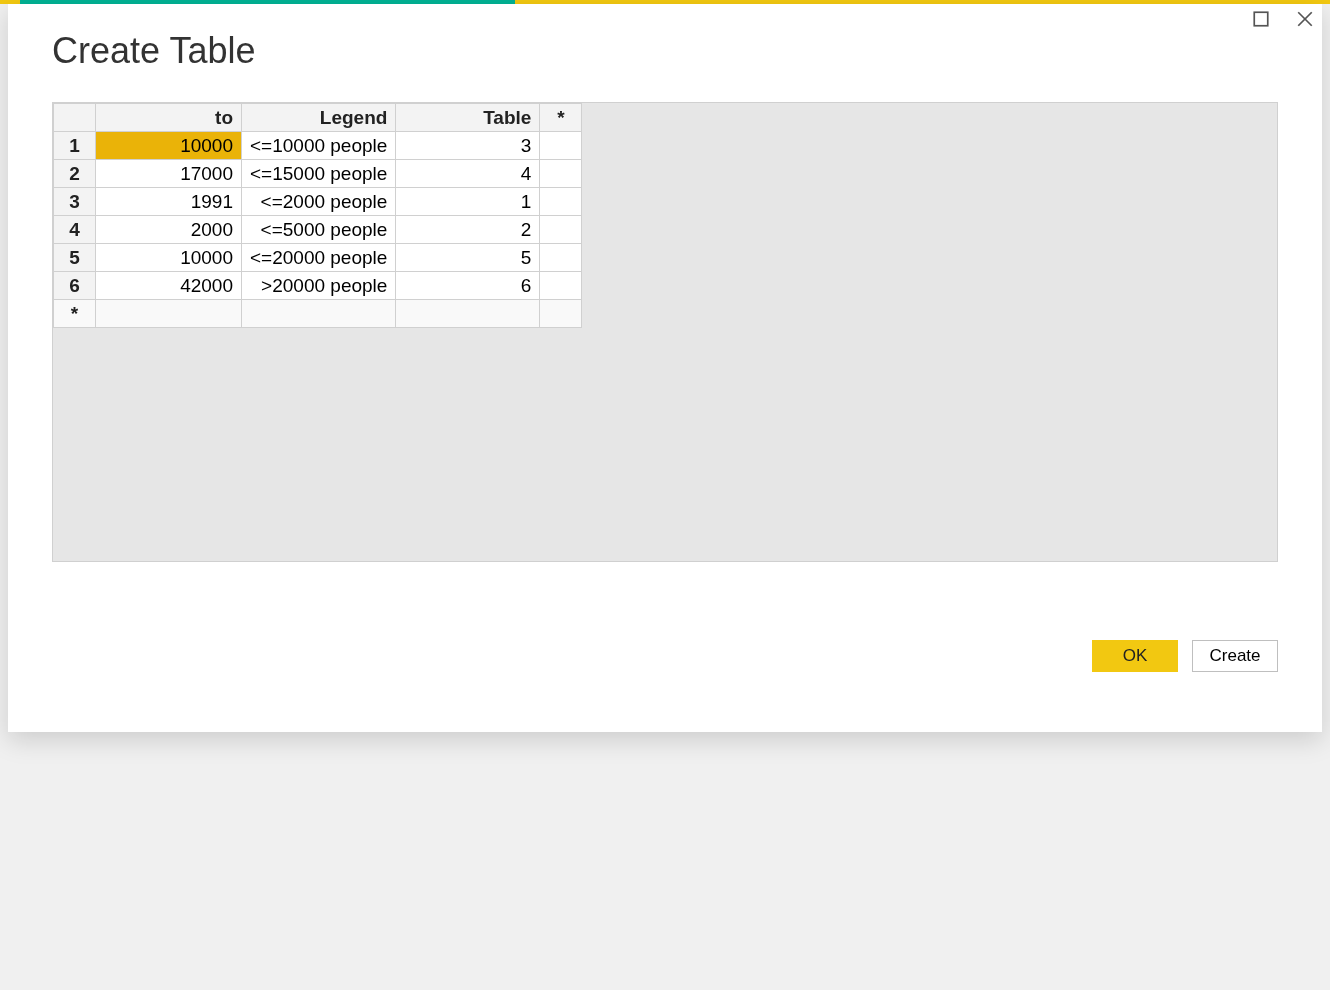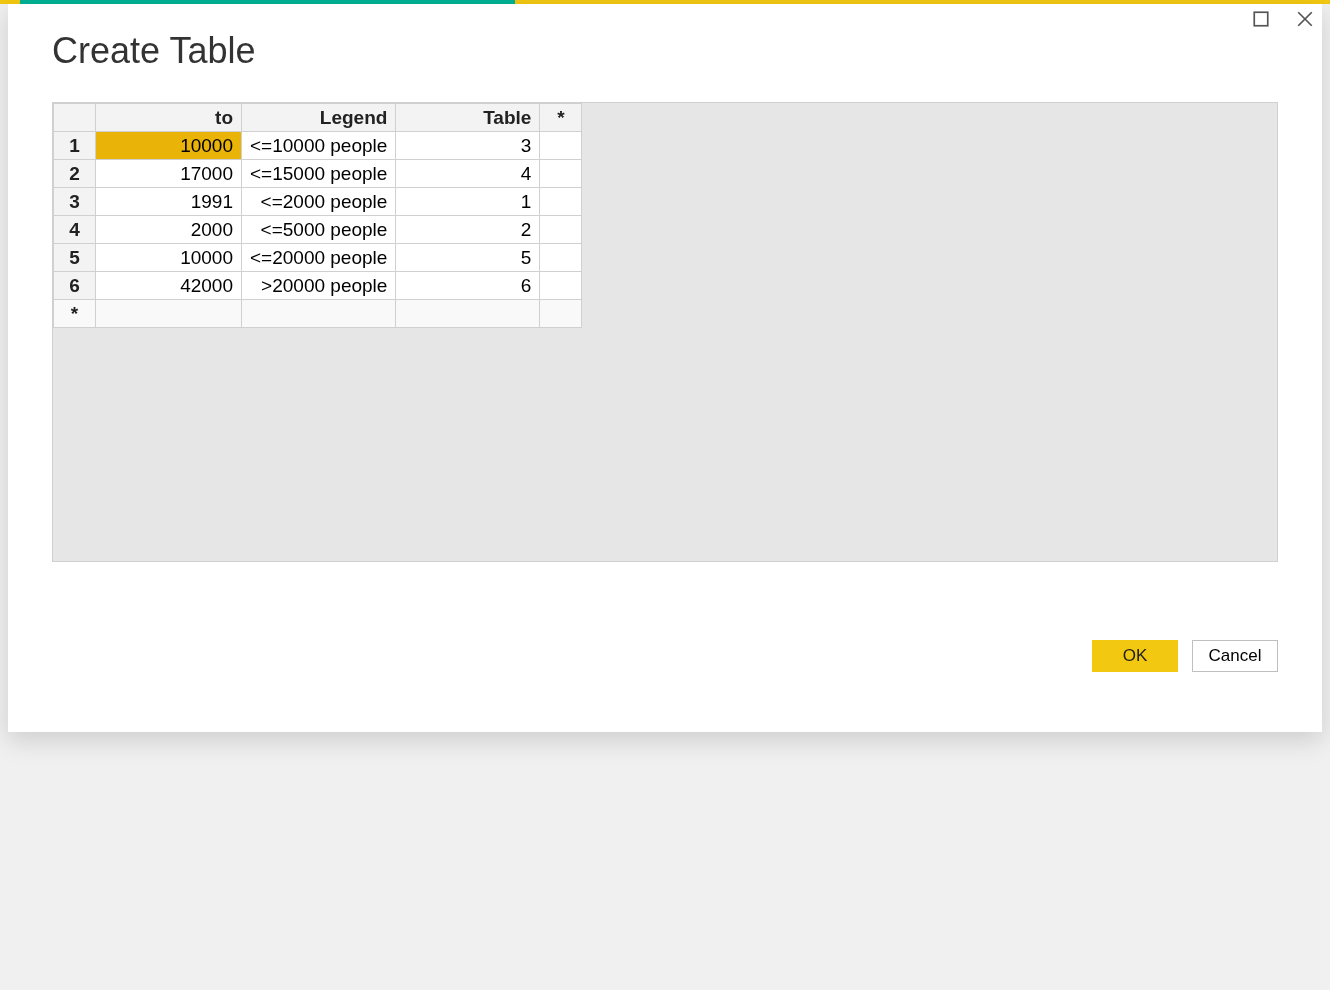--- a/index.html
+++ b/index.html
@@ -224,17 +224,17 @@
               <td class="col-legend"></td>
               <td class="col-sort"></td>
               <td class="col-star"></td>
             </tr>
           </tbody>
       </table>
     </div>
 
     <div class="footer">
       <button class="btn btn-primary">OK</button>
-      <button class="btn">Cancel</button>
+      <button class="btn">Create</button>
     </div>
 
   </div>
 </div>
 
 </body></html>

